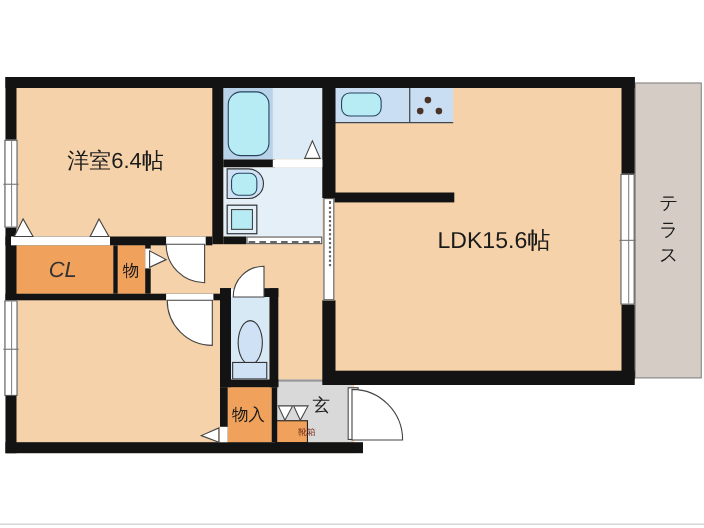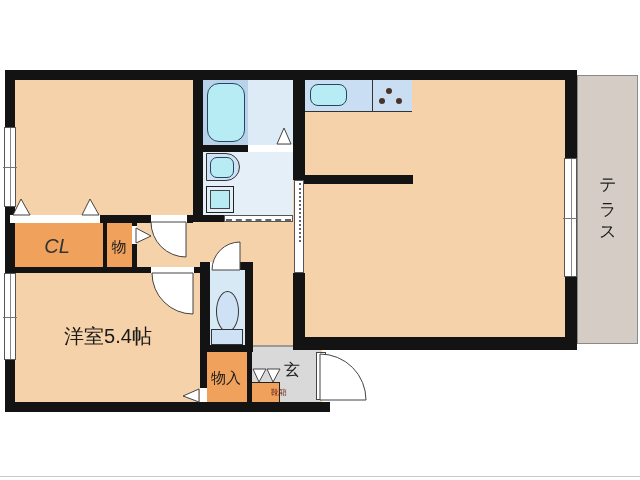--- a/index.html
+++ b/index.html
@@ -116,21 +116,22 @@
     <path class="door-shape" d="M320,400 L320,354 A46,46 0 0 1 366,400 Z"></path>
     <polygon class="door-shape" points="13,215 30,215 21,199"></polygon>
     <polygon class="door-shape" points="82,215 99,215 90,199"></polygon>
     <polygon class="door-shape" points="277,144 291,144 284,128"></polygon>
     <polygon class="door-shape" points="136,228 136,243 151,236"></polygon>
     <polygon class="door-shape" points="199,389 199,402 183,396"></polygon>
     <polygon class="door-shape" points="253,369 266,369 259,382"></polygon>
     <polygon class="door-shape" points="267,369 280,369 273,382"></polygon>
   </svg>
 
-  <div class="label" style="left:108px;top:336px;font-size:20px;">洋室5.4帖</div>
+  <div class="label" style="left:105px;top:147px;font-size:20px;">洋室6.4帖</div>
+  <div class="label" style="left:449px;top:219px;font-size:21px;">LDK15.6帖</div>
   <div class="label" style="left:57px;top:246px;font-size:20px;color:#333;font-style:italic;">CL</div>
   <div class="label" style="left:119px;top:246px;font-size:15px;">物</div>
   <div class="label" style="left:226px;top:377px;font-size:15px;">物入</div>
   <div class="label" style="left:292px;top:370px;font-size:16px;">玄</div>
   <div class="label" style="left:279px;top:393px;font-size:8px;color:var(--shoebox_label);">靴箱</div>
 
   <div class="abs" style="left:0px;top:476px;width:640px;height:1px;background:#c9c9c9;"></div>
 </div>
 
 </body></html>

